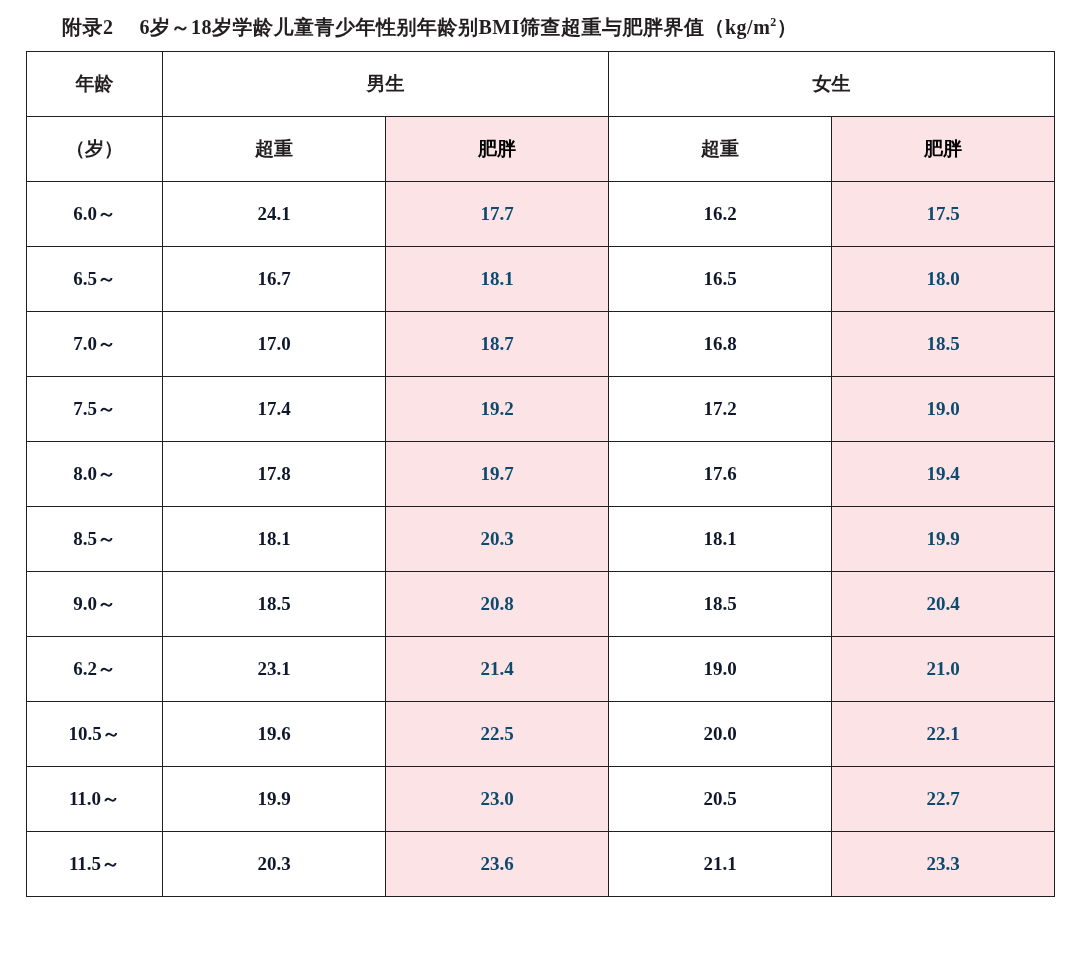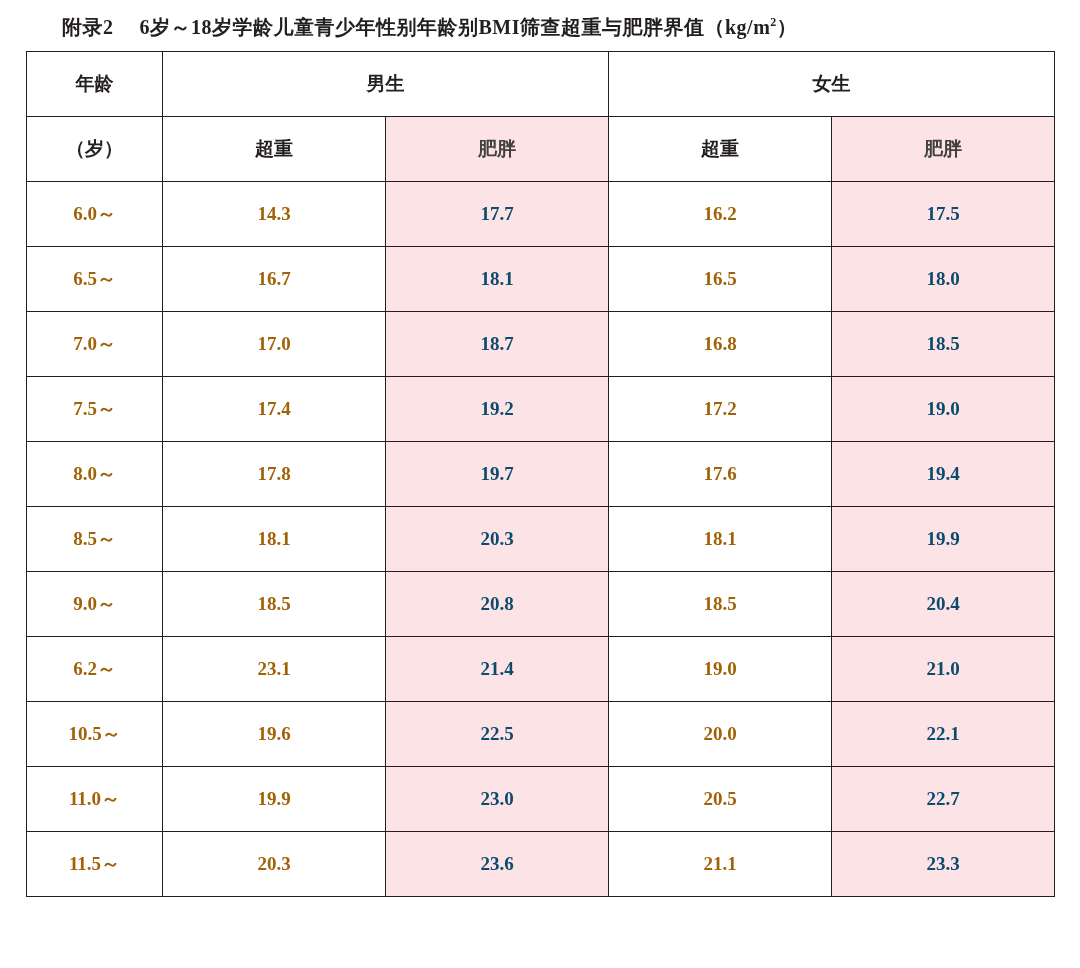--- a/index.html
+++ b/index.html
@@ -80,25 +80,25 @@
     border-top: none;
     height: 58px;
     padding-top: 2px;
   }
   .fat {
     background: #fbe3e6 !important;
     color: #6b6b6b;
   }
   th.fat {
     background: #fbe3e6 !important;
-    color: #404040;
+    color: #000000;
     font-family: Liberation Serif, serif;
   }
   td.num {
-    color: #a16207;
+    color: #0f172a;
   }
   td.fat.num {
     color: #0c4a6e;
   }
 </style>
 </head>
 <body>
 
 <div class="page">
 
@@ -125,21 +125,21 @@
         <th class="age-bottom">（岁）</th>
         <th class="sub">超重</th>
         <th class="sub fat">肥胖</th>
         <th class="sub">超重</th>
         <th class="sub fat">肥胖</th>
       </tr>
     </thead>
     <tbody id="tbody">
         <tr>
           <td class="age num">6.0～</td>
-          <td class="num">14.3</td>
+          <td class="num">24.1</td>
           <td class="num fat">17.7</td>
           <td class="num">16.2</td>
           <td class="num fat">17.5</td>
         </tr>
         <tr>
           <td class="age num">6.5～</td>
           <td class="num">16.7</td>
           <td class="num fat">18.1</td>
           <td class="num">16.5</td>
           <td class="num fat">18.0</td>

